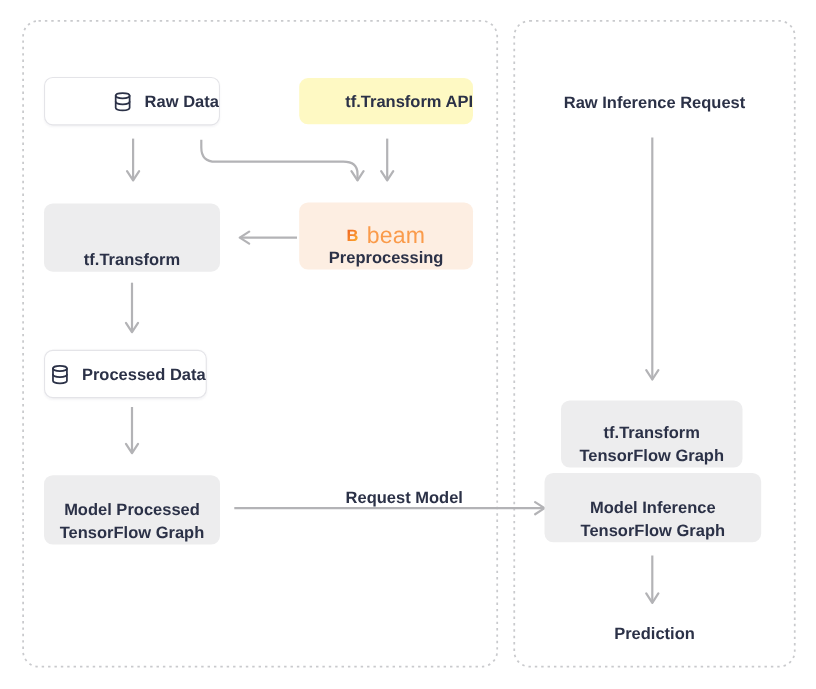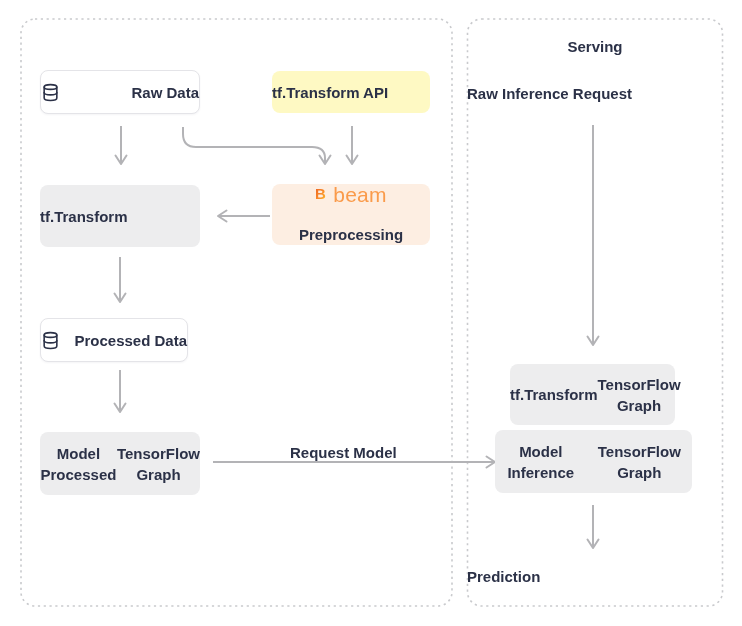--- a/index.html
+++ b/index.html
@@ -8,41 +8,41 @@
     font-family:"Liberation Sans", sans-serif;color:#2b3147;
   }
   .arrow-layer{position:absolute;left:0;top:0;width:742px;height:626px;pointer-events:none;}
   .panel-title{
     position:absolute;text-align:center;font-size:15px;font-weight:700;color:#2b3147;
   }
   .title-training{left:20px;top:38px;width:433px;}
   .title-serving{left:467px;top:38px;width:256px;}
   .box{
     position:absolute;box-sizing:border-box;border-radius:8px;
-    display:flex;align-items:center;justify-content:space-between;
+    display:flex;align-items:center;justify-content:flex-end;
     font-size:15px;font-weight:700;color:#2b3147;text-align:center;
   }
   .box.white{
     background:#ffffff;border:1px solid #e4e4e8;
     box-shadow:0 1px 2px rgba(40,45,70,0.05);
     flex-direction:row;gap:10px;
   }
-  .box.gray{background:#ededee;line-height:21px;}
+  .box.gray{background:#ededee;flex-direction:column;line-height:21px;}
   .box.blue{background:#fef9c3;}
   .box.peach{background:#fdeee2;flex-direction:column;line-height:21px;}
   .raw-data{left:40px;top:70px;width:160px;height:44px;}
   .tft-api{left:272px;top:71px;width:158px;height:42px;}
   .preprocessing{left:272px;top:184px;width:158px;height:61px;}
   .transflow{left:40px;top:185px;width:160px;height:62px;}
   .processed-data{left:40px;top:318px;width:148px;height:44px;}
   .model-training{left:40px;top:432px;width:160px;height:63px;}
   .serving-tft{left:510px;top:364px;width:165px;height:61px;}
   .model-inference{left:495px;top:430px;width:197px;height:63px;}
   .free-label{
-    position:absolute;font-size:15px;font-weight:700;color:#2b3147;
+    position:absolute;text-align:center;font-size:15px;font-weight:700;color:#2b3147;
   }
   .raw-inference{left:467px;top:85px;width:256px;}
   .prediction{left:467px;top:568px;width:256px;}
   .trained-model{left:290px;top:444px;width:155px;}
   .beam-row{display:flex;align-items:center;justify-content:center;gap:4px;height:20px;}
   .beam-word{
     font-size:21px;font-weight:400;color:#fa9b4b;letter-spacing:0.2px;
   }
   .db-icon{flex:0 0 auto;display:block;}
 </style>
@@ -70,21 +70,20 @@
     <path d="M183,127 V134 Q183,147 196,147 H312 Q325,147 325,158 V164" fill="none" stroke="#b3b3b6" stroke-width="2" marker-end="url(#ah)"></path>
     <path d="M352,126 V164" fill="none" stroke="#b3b3b6" stroke-width="2" marker-end="url(#ah)"></path>
     <path d="M270,216 H218" fill="none" stroke="#b3b3b6" stroke-width="2" marker-end="url(#ah)"></path>
     <path d="M120,257 V302" fill="none" stroke="#b3b3b6" stroke-width="2" marker-end="url(#ah)"></path>
     <path d="M120,370 V412" fill="none" stroke="#b3b3b6" stroke-width="2" marker-end="url(#ah)"></path>
     <path d="M213,462 H495" fill="none" stroke="#b3b3b6" stroke-width="2" marker-end="url(#ah)"></path>
     <path d="M593,125 V345" fill="none" stroke="#b3b3b6" stroke-width="2" marker-end="url(#ah)"></path>
     <path d="M593,505 V548" fill="none" stroke="#b3b3b6" stroke-width="2" marker-end="url(#ah)"></path>
   </svg>
 
-  <div class="panel-title title-serving">Serving</div>
 
   <div class="box white raw-data">
     <svg class="db-icon" width="19" height="21" viewBox="0 0 24 24" fill="none" stroke="#2b3147" stroke-width="2" stroke-linecap="round" stroke-linejoin="round">
       <ellipse cx="12" cy="5" rx="8" ry="3"></ellipse>
       <path d="M4 5v7c0 1.66 3.58 3 8 3s8-1.34 8-3V5"></path>
       <path d="M4 12v7c0 1.66 3.58 3 8 3s8-1.34 8-3v-7"></path>
     </svg>
     <span>Raw Data</span>
   </div>
 

